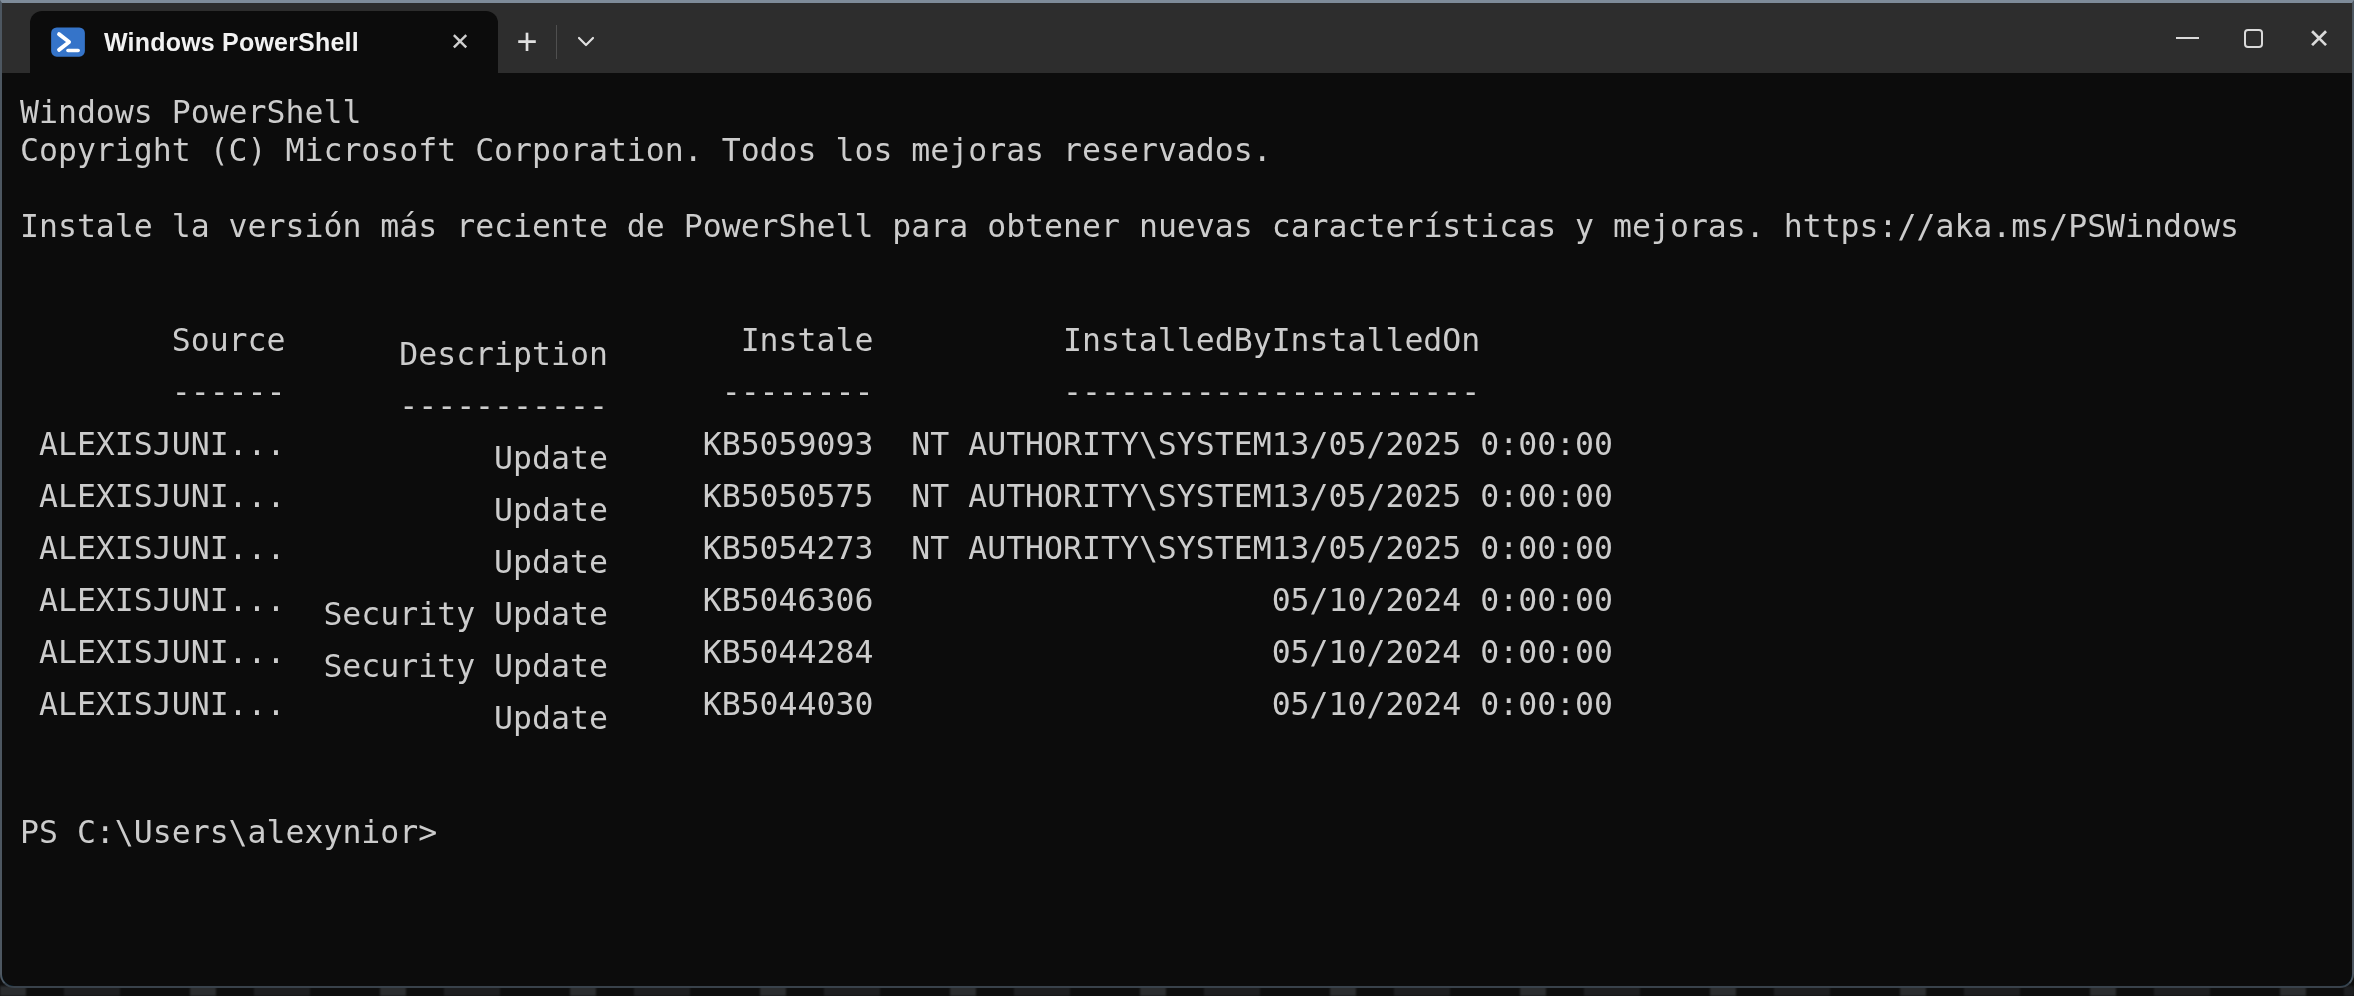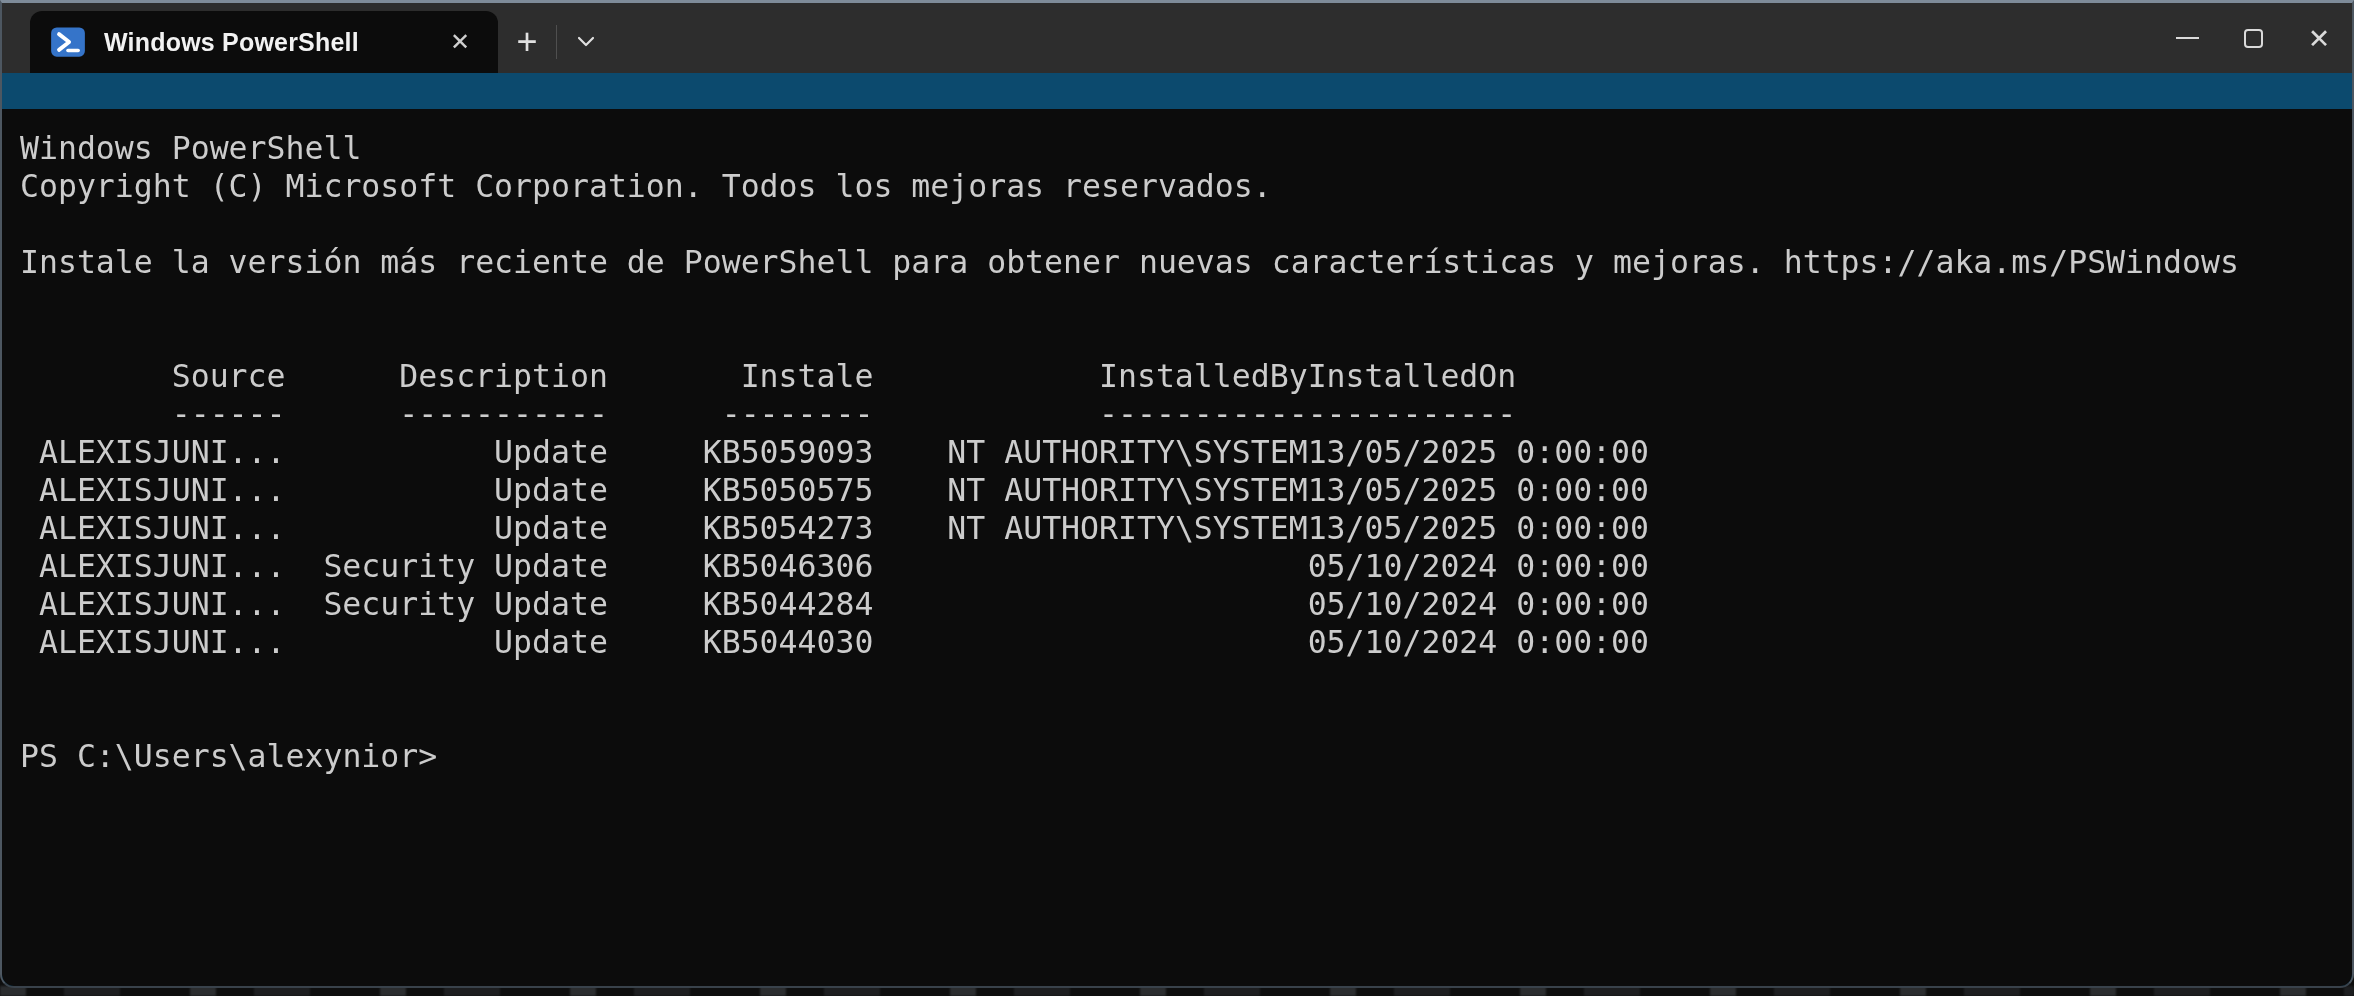--- a/index.html
+++ b/index.html
@@ -17,21 +17,21 @@
 
   .window {
     position: absolute; top: 0; left: 0; width: 2354px; height: 988px;
     background: #0c4a6e;
     border-radius: 0 0 14px 14px;
     border-top: 3px solid #7e8b99;
     border-left: 2px solid #4d5761;
     border-right: 2px solid #4d5761;
     border-bottom: 2px solid #39424b;
     overflow: hidden;
-    display: flex; flex-direction: column; gap: 36px;
+    display: flex; flex-direction: column;
   }
 
   
   .titlebar {
     height: 70px; background: #2d2d2d; flex: 0 0 auto;
     display: flex; align-items: stretch; position: relative;
   }
   .tab {
     margin-left: 28px; margin-top: 8px; width: 468px;
     background: #0c0c0c; border-radius: 12px 12px 0 0;
@@ -70,23 +70,23 @@
     font-family: "DejaVu Sans Mono", monospace;
     font-size: 31.5px; line-height: 38px; color: #cccccc;
     cursor: text;
   }
   .t-line { white-space: pre; min-height: 38px; }
   .t-line span { white-space: pre; }
   .cmd  { color: #f9f1a5; }
   .par  { color: #7e7e7e; }
   .cell { display: inline-block; vertical-align: top; text-align: right; }
   .col-source { width: 14ch; }
-  .col-desc   { width: 17ch; }
+  .col-desc   { width: 17ch; margin-top: 14px; }
   .col-id     { width: 14ch; }
-  .col-by     { width: 21ch; margin-left: 36px; }
+  .col-by     { width: 21ch; }
 </style>
 </head>
 <body>
 
 <div class="desktop-sliver"></div>
 
 <div class="window">
 
   <div class="titlebar">
 

